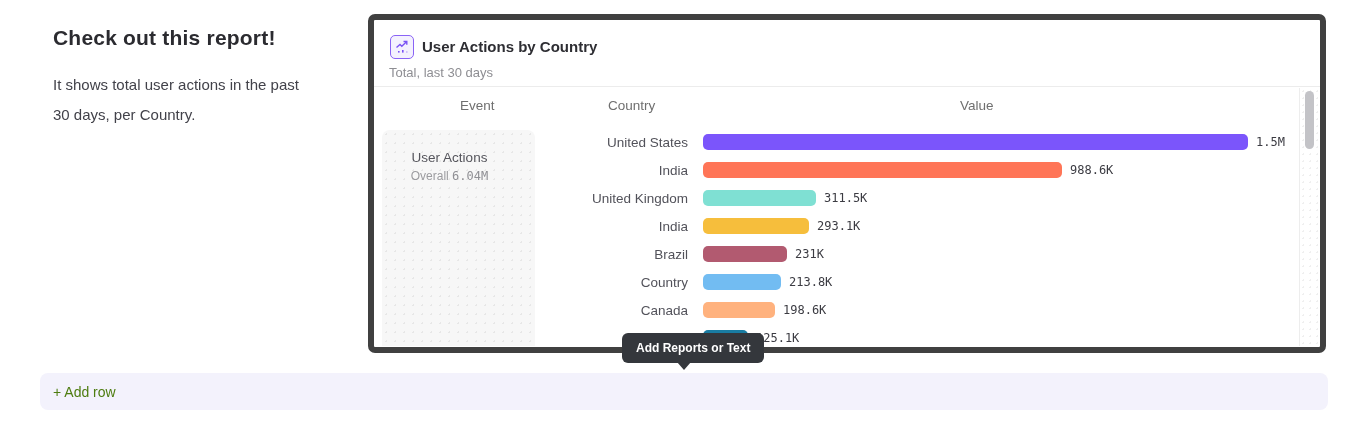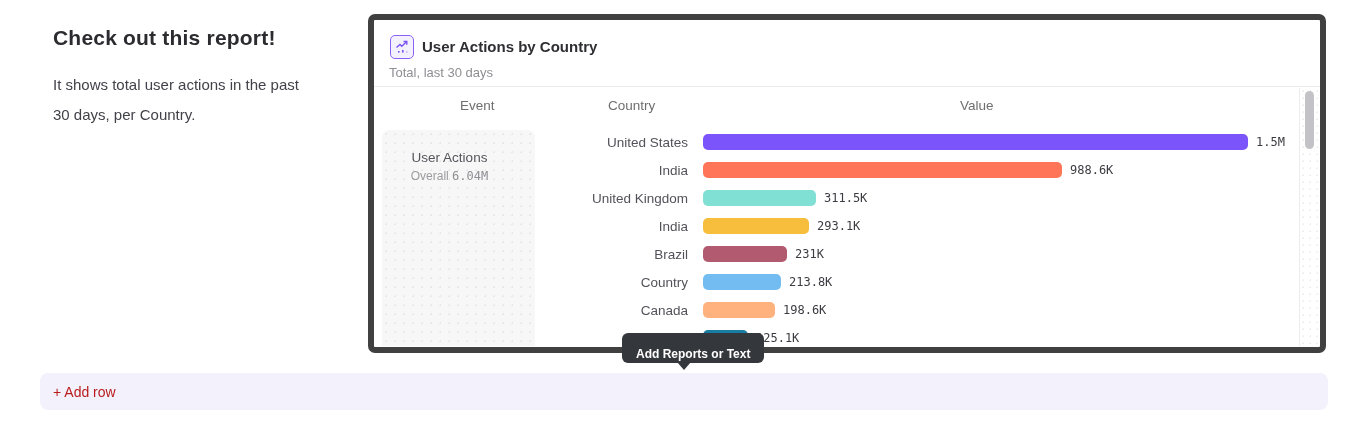--- a/index.html
+++ b/index.html
@@ -46,32 +46,32 @@
                   font-size:12px; color:#3b3b42; white-space:nowrap; }
 
   .scroll-track { position:absolute; right:0; top:0; bottom:0; width:20px;
                   border-left:1px solid #ededed;
                   background-image:radial-gradient(#efefef 1px, transparent 1px);
                   background-size:7px 7px; }
   .scroll-thumb { position:absolute; left:5px; top:3px; width:9px; height:58px;
                   border-radius:5px; background:#c3c3c7; }
 
   
-  .tooltip { position:absolute; left:622px; top:333px; height:30px; padding:6px 14px;
+  .tooltip { position:absolute; left:622px; top:333px; height:30px; padding:0 14px;
              background:#34373c; color:#fff; border-radius:6px; font-size:12px; font-weight:700;
              line-height:30px; white-space:nowrap; z-index:5; }
   .tooltip-caret { position:absolute; left:677px; top:362px; width:0; height:0; z-index:5;
                    border-left:7px solid transparent; border-right:7px solid transparent;
                    border-top:8px solid #34373c; }
 
   
   .add-row { position:absolute; left:40px; top:373px; width:1288px; height:37px;
              background:#f3f2fc; border-radius:8px; display:flex; align-items:center;
              padding-left:13px; cursor:pointer; }
-  .add-row span { font-size:14px; font-weight:500; color:#b91c1c;text-align:center; }
+  .add-row span { font-size:14px; font-weight:500; color:#4d7c0f;text-align:center; }
 </style>
 </head>
 <body>
 
 <div class="page">
 
   <div class="intro">
     <h1>Check out this report!</h1>
     <p>It shows total user actions in the past 30 days, per Country.</p>
   </div>

